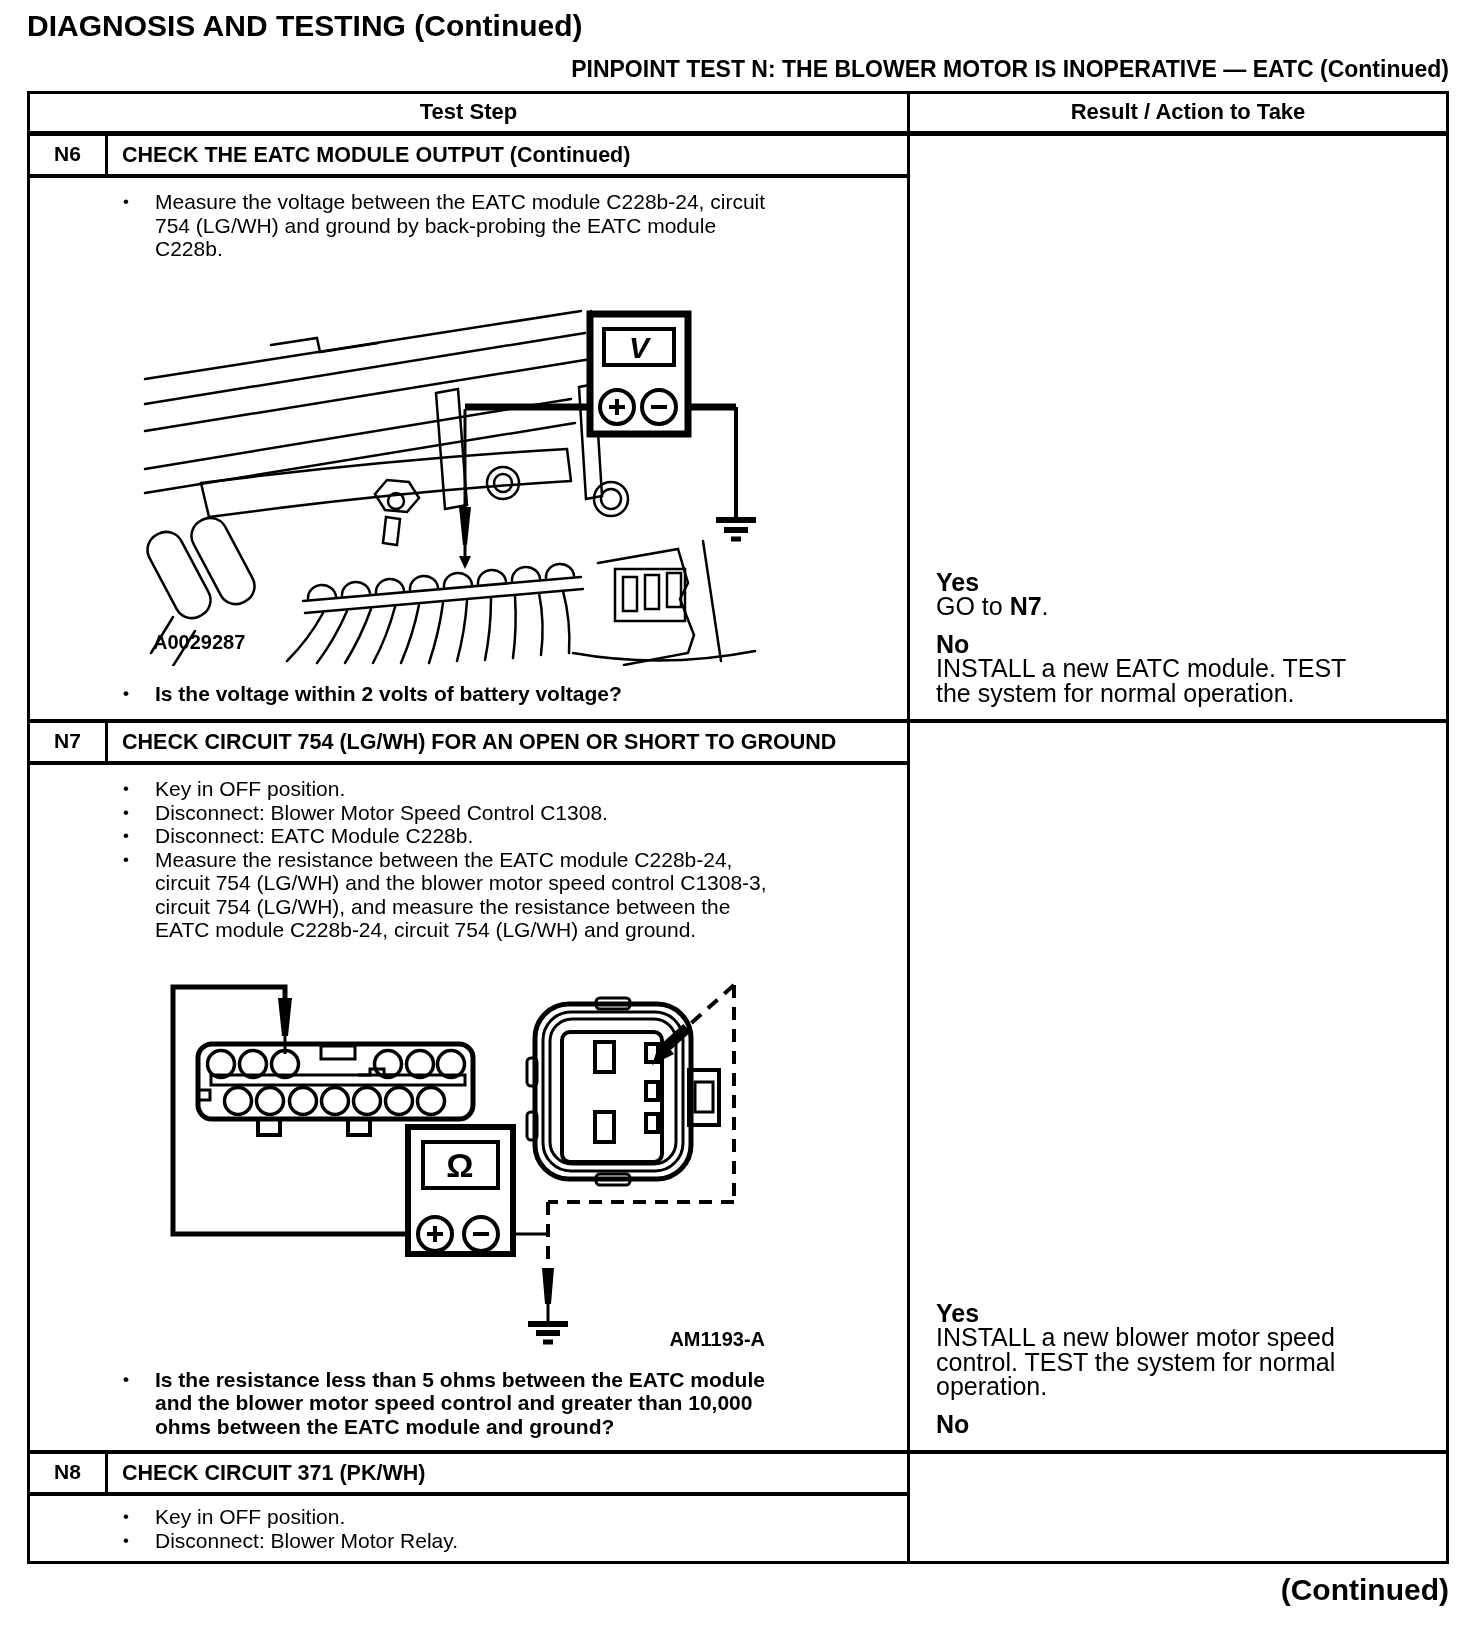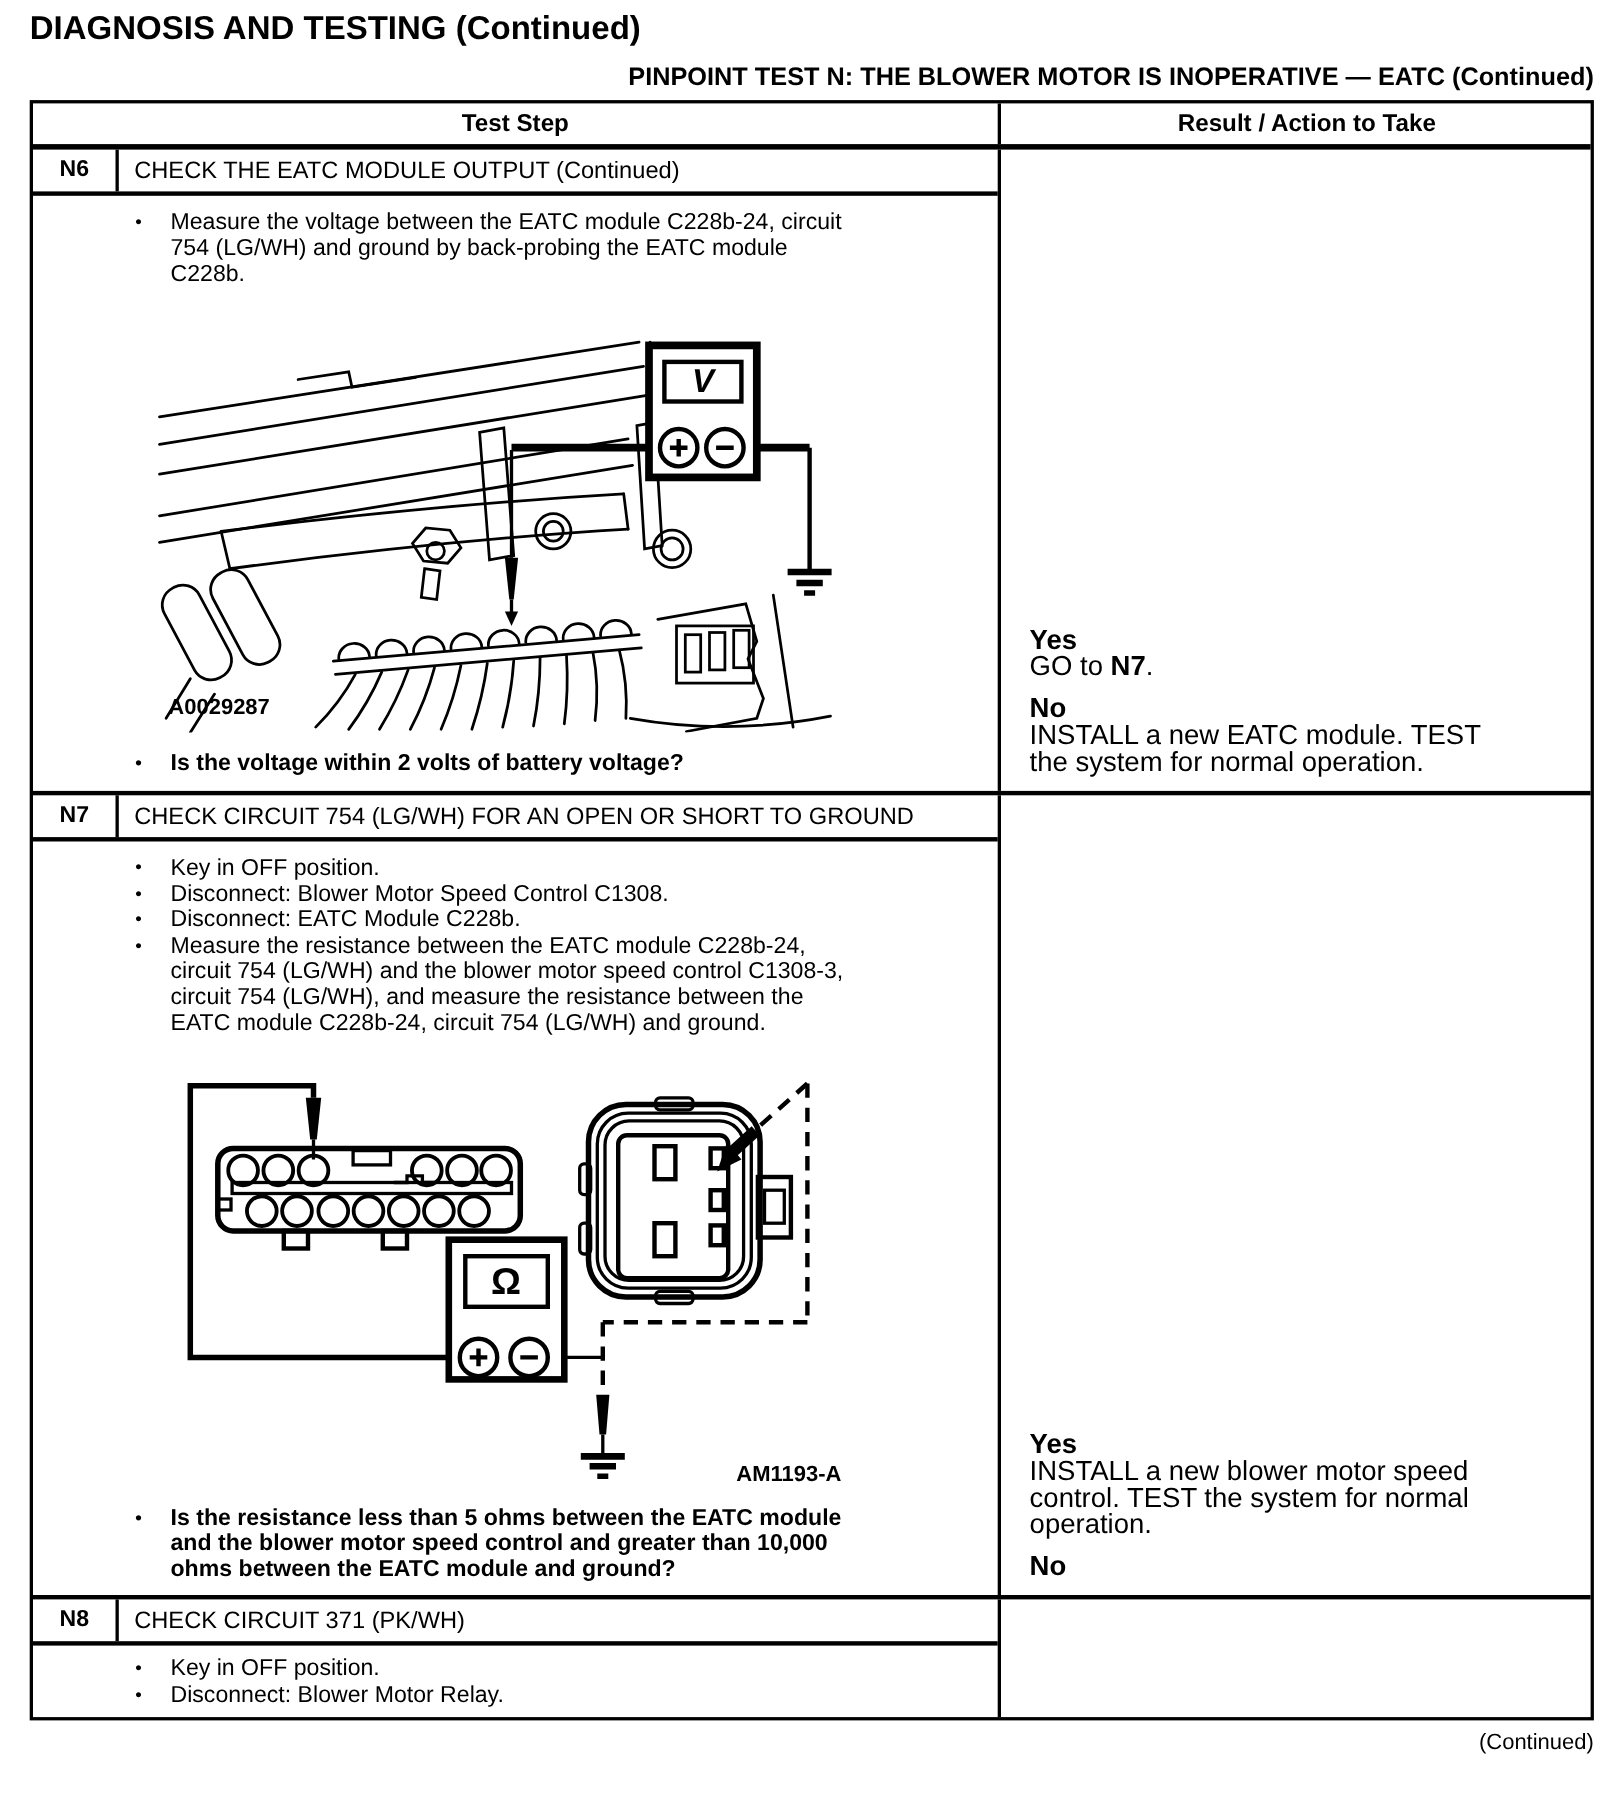--- a/index.html
+++ b/index.html
@@ -21,39 +21,39 @@
     margin-left: 27px; width: 1422px; border: 3px solid #000;
   }
   .thead { display: grid; grid-template-columns: 880px auto; border-bottom: 5px solid #000; gap: 20px; }
   .th { font-weight: bold; font-size: 22px; text-align: center; padding: 5px 0 6px 0; }
   .th-left { border-right: 3px solid #000; }
   .step { display: grid; grid-template-columns: 880px auto; }
   .step + .step { border-top: 4px solid #000; }
   .step-left { border-right: 3px solid #000; display: flex; flex-direction: column; }
   .titlebar { display: grid; grid-template-columns: 78px auto; border-bottom: 4px solid #000; }
   .stepnum { font-weight: bold; font-size: 21px; text-align: center; border-right: 3px solid #000; padding: 6px 0; }
-  .steptitle { font-weight: normal; font-size: 21.5px; line-height: 26px; padding: 6px 16px 6px 14px; border-radius: 18px; }
+  .steptitle { font-weight: bold; font-size: 21.5px; line-height: 26px; padding: 6px 16px 6px 14px; border-radius: 18px; }
   .stepbody { flex: 1; padding: 12px 0 0 0; }
   .stepbody.short { padding: 9px 0 9px 0; }
   .bullet { display: flex; margin-left: 93px; font-size: 21px; line-height: 23.5px; }
   .bullet .glyph { width: 32px; flex: none; font-size: 17px; line-height: 23.5px; }
   .bullet .btext { max-width: 618px; }
   .bullet.q { font-weight: bold; }
   .q1 { margin-top: 16px; margin-bottom: 14px; }
   .q2 { margin-top: 14px; margin-bottom: 12px; }
   .fig { position: relative; }
   .fig1 { margin: 40px 0 0 113px; }
   .fig2 { margin: 20px 0 0 123px; }
   .step-right {
     display: flex; flex-direction: column; justify-content: flex-end;
     padding: 16px 14px 14px 26px; font-size: 25px; line-height: 24.5px;
   }
   .verdict { font-weight: bold; margin-top: 13px; }
   .action { max-width: 415px; }
-  .footer { width: 1422px; margin: 9px 0 0 27px; text-align: right; font-size: 20px; }
+  .footer { width: 1422px; margin: 9px 0 0 27px; text-align: right; font-size: 30px; font-weight: bold; }
   svg { display: block; }
   svg text { font-family: "Liberation Sans", sans-serif; }
   .figlabel { font-weight: bold; font-size: 20px; }
   .metertext { font-weight: bold; }
 </style>
 </head>
 <body>
 
 <div class="page">
 

